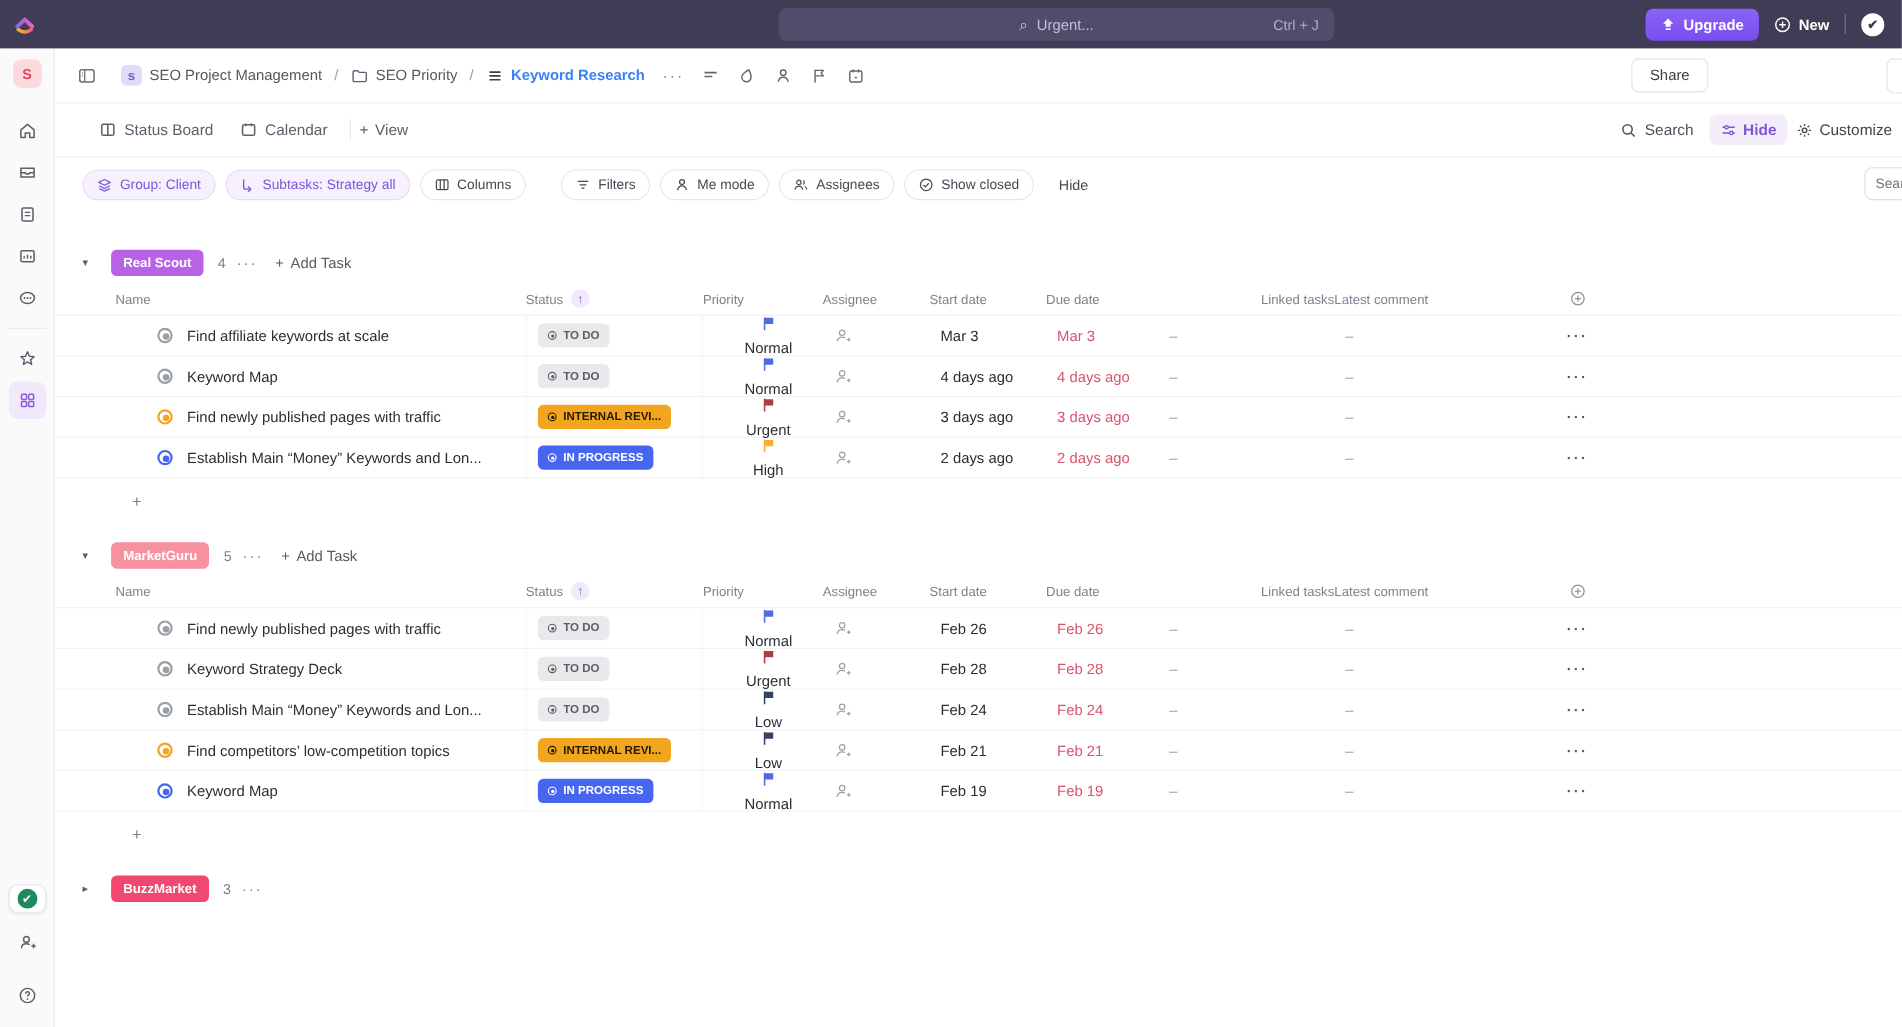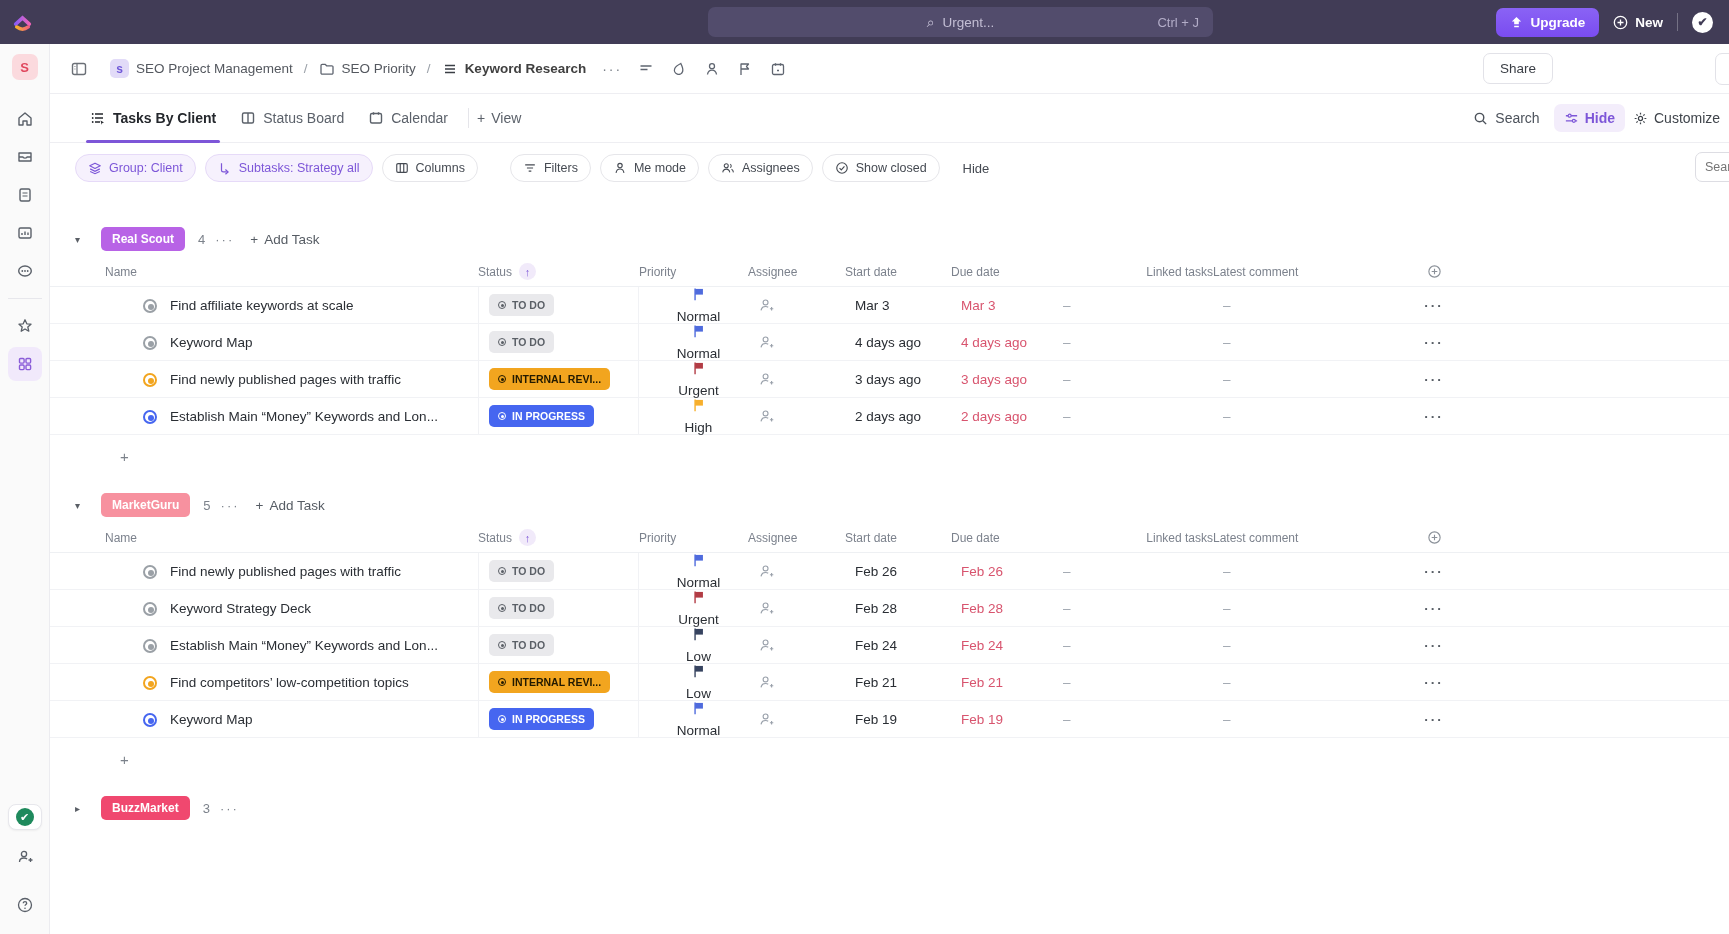--- a/index.html
+++ b/index.html
@@ -37,21 +37,21 @@
 
   .main { flex:1; display:flex; flex-direction:column; overflow:hidden; }
 
   
   .head-row { position:relative; height:50px; display:flex; align-items:center; padding-left:20px; border-bottom:1px solid #eeeef2; }
   .panel-icon { color:#6b7077; margin-right:22px; cursor:pointer; display:flex; }
   .crumb { display:flex; align-items:center; gap:8px; font-size:13.5px; color:#54585f; }
   .ws-badge { width:19px; height:19px; border-radius:5px; background:#e2dbf8; color:#6f58d8; font-size:12px; font-weight:bold;
     display:flex; align-items:center; justify-content:center; }
   .crumb .sep { color:#9aa0a8; margin:0 3px; }
-  .crumb .leaf { color:#404040; font-weight:bold; }
+  .crumb .leaf { color:#3b82f6; font-weight:bold; }
   .crumb-item { display:flex; align-items:center; gap:7px; cursor:pointer; }
   .crumb-more { color:#7c828a; letter-spacing:2px; margin-left:8px; cursor:pointer; font-size:14px; }
   .head-icons { display:flex; align-items:center; gap:17px; margin-left:16px; color:#5f6570; }
   .head-icons span { cursor:pointer; display:flex; }
   .share-btn { position:absolute; right:176px; top:9px; border:1px solid #e2e2e8; background:#fff; border-radius:7px;
     padding:7px 16px; font-size:13.5px; color:#3a3e45; cursor:pointer; }
   .ghost-btn { position:absolute; right:-46px; top:9px; width:60px; height:32px; border:1px solid #e2e2e8; border-radius:7px; background:#fff; }
 
   
   .tabs-row { position:relative; height:49px; display:flex; align-items:center; padding-left:28px; border-bottom:1px solid #eeeef2; }
@@ -87,21 +87,21 @@
 
   .hrow, .trow { display:flex; align-items:center; padding-left:55px; }
   .hrow { height:30px; border-bottom:1px solid #eef0f3; }
   .hcell { font-size:12px; color:#7c828d; display:flex; align-items:center; gap:7px; cursor:pointer; }
   .sort { width:17px; height:17px; border-radius:50%; background:#f1eafa; color:#7d56d8; font-size:11px; display:flex; align-items:center; justify-content:center; }
   .hplus { width:44px; display:flex; justify-content:center; color:#8a9098; font-size:15px; cursor:pointer; }
 
   .trow { height:37px; border-bottom:1px solid #f1f2f5; font-size:13.5px; }
   .col0 { width:373px; } .col1 { width:161px; } .col2 { width:109px; } .col3 { width:97px; }
   .col4 { width:106px; } .col5 { width:102px; } .col6 { width:160px;justify-content:flex-end; } .col7 { width:199px; }
-  .trow .col0 { display:flex; align-items:flex-end; gap:13px; padding-left:38px; color:#2a2e34; }
+  .trow .col0 { display:flex; align-items:center; gap:13px; padding-left:38px; color:#2a2e34; }
   .trow .col1 { border-left:1px solid #f1f2f5; border-right:1px solid #f1f2f5; align-self:stretch; display:flex; align-items:center; padding-left:10px; }
   .tname { white-space:nowrap; overflow:hidden; text-overflow:ellipsis; max-width:285px; cursor:pointer; }
   .ring { width:14px; height:14px; border:2px solid currentColor; border-radius:50%; position:relative; flex:none; cursor:pointer; }
   .ring::after { content:""; position:absolute; left:3px; top:3px; width:6px; height:6px; border-radius:50%; background:currentColor; }
   .spill { display:flex; align-items:center; gap:6px; font-size:10.5px; font-weight:bold; border-radius:5px; padding:5px 9px;
     max-width:128px; cursor:pointer; }
   .spill .sring { width:8px; height:8px; border:1.5px solid currentColor; border-radius:50%; position:relative; flex:none; }
   .spill .sring::after { content:""; position:absolute; left:1.5px; top:1.5px; width:3px; height:3px; border-radius:50%; background:currentColor; }
   .spill span.lbl { white-space:nowrap; overflow:hidden; text-overflow:ellipsis; }
   .pcell { display:flex; align-items:center; gap:8px; color:#2a2e34; padding-left:10px; cursor:pointer;flex-direction:column; }
@@ -285,30 +285,20 @@
               <rect x="2.5" y="3.5" width="11" height="10" rx="1.5" fill="none" stroke="currentColor" stroke-width="1.3"></rect>
               <path d="M5.5 2.2 v2.6 M10.5 2.2 v2.6 M7 9.5 h2" stroke="currentColor" stroke-width="1.3"></path>
             </svg>
           </span>
       </div>
       <button class="share-btn">Share</button>
       <div class="ghost-btn"></div>
     </div>
 
     <div class="tabs-row">
-      <div class="tab active">
-        <svg width="16" height="16" viewBox="0 0 16 16">
-            <path d="M5 4 h8 M5 8 h8 M5 12 h5" stroke="currentColor" stroke-width="1.5"></path>
-            <circle cx="2.7" cy="4" r=".9" fill="currentColor"></circle>
-            <circle cx="2.7" cy="8" r=".9" fill="currentColor"></circle>
-            <circle cx="2.7" cy="12" r=".9" fill="currentColor"></circle>
-            <path d="M10.5 10.5 l3.5 2 -1.7.6 -.6 1.7 Z" fill="currentColor"></path>
-          </svg>
-        <span>Tasks By Client</span>
-      </div>
       <div class="tab">
         <svg width="16" height="16" viewBox="0 0 16 16">
             <rect x="2.5" y="3" width="11" height="10" rx="1.5" fill="none" stroke="currentColor" stroke-width="1.4"></rect>
             <path d="M8 3 V13" stroke="currentColor" stroke-width="1.4"></path>
           </svg>
         <span>Status Board</span>
       </div>
       <div class="tab">
         <svg width="16" height="16" viewBox="0 0 16 16">
             <rect x="2.5" y="3.5" width="11" height="9.5" rx="1.5" fill="none" stroke="currentColor" stroke-width="1.4"></rect>

